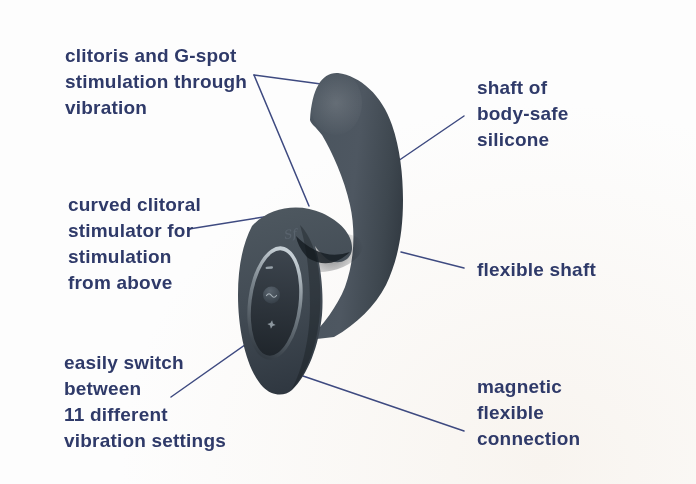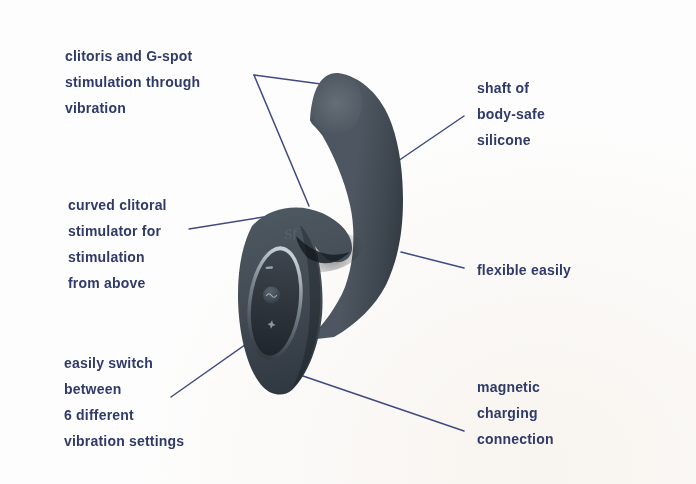--- a/index.html
+++ b/index.html
@@ -9,21 +9,21 @@
     background:#fdfdfd;
   }
   .canvas{
     position:relative;width:696px;height:484px;
     background:radial-gradient(ellipse at 78% 96%, #f8f4ef 0%, #fdfdfd 55%);
   }
   .canvas svg{position:absolute;left:0;top:0;}
   .label{
     position:absolute;
     font-weight:bold;
-    font-size:14px;
+    font-size:19px;
     line-height:26px;
     letter-spacing:0.2px;
     color:#2f3a69;
     white-space:pre-line;
   }
   .lbl-tl{left:65px;top:43px;}
   .lbl-ml{left:68px;top:176px;margin-top:16px;}
   .lbl-bl{left:64px;top:350px;}
   .lbl-tr{left:477px;top:75px;}
   .lbl-mr{left:477px;top:257px;}
@@ -132,22 +132,22 @@
 
   <div class="label lbl-tl">clitoris and G-spot
 stimulation through
 vibration</div>
   <div class="label lbl-ml">curved clitoral
 stimulator for
 stimulation
 from above</div>
   <div class="label lbl-bl">easily switch
 between
-6 different
+11 different
 vibration settings</div>
   <div class="label lbl-tr">shaft of
 body-safe
 silicone</div>
-  <div class="label lbl-mr">flexible easily</div>
+  <div class="label lbl-mr">flexible shaft</div>
   <div class="label lbl-br">magnetic
-charging
+flexible
 connection</div>
 </div>
 
 </body></html>

